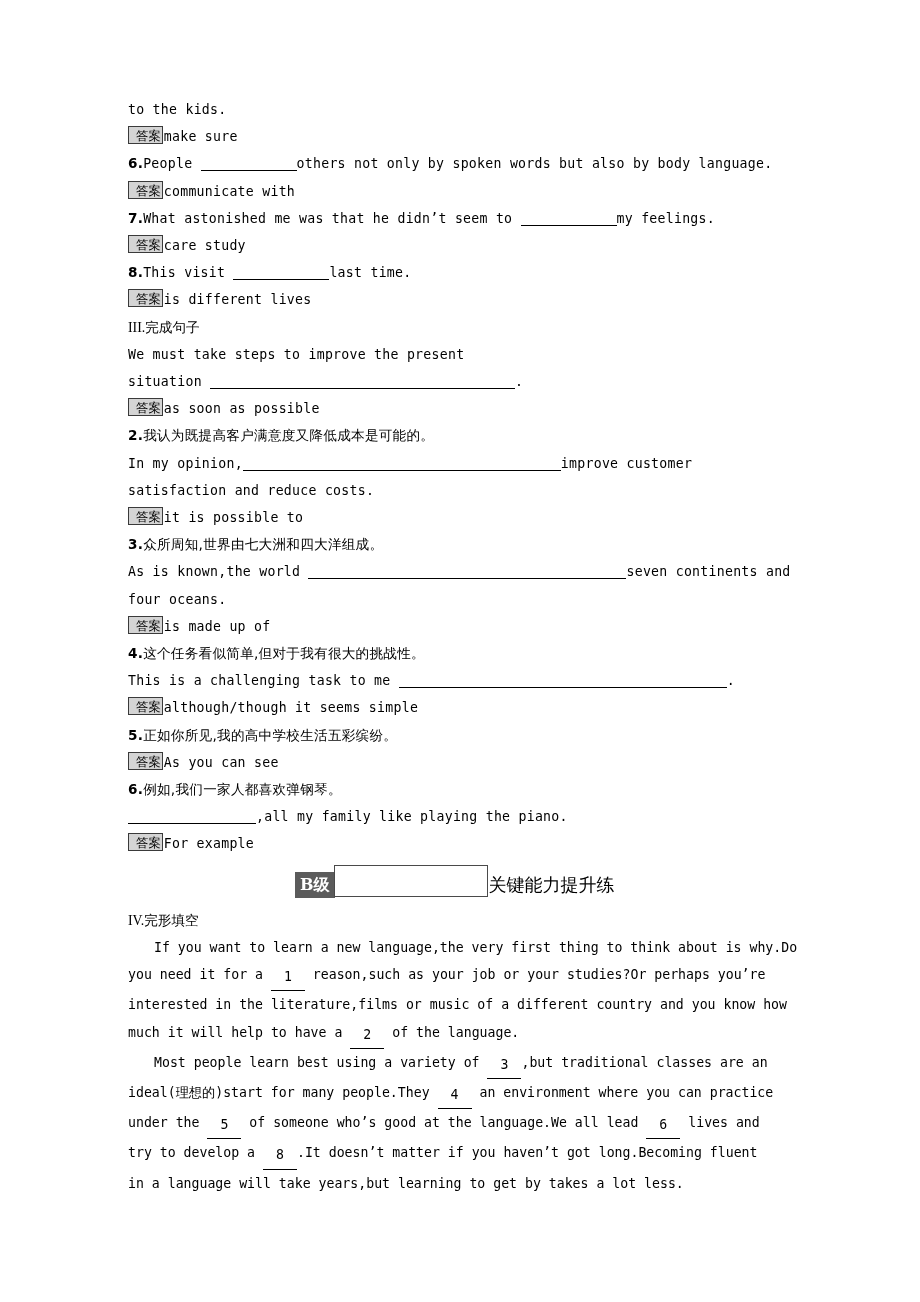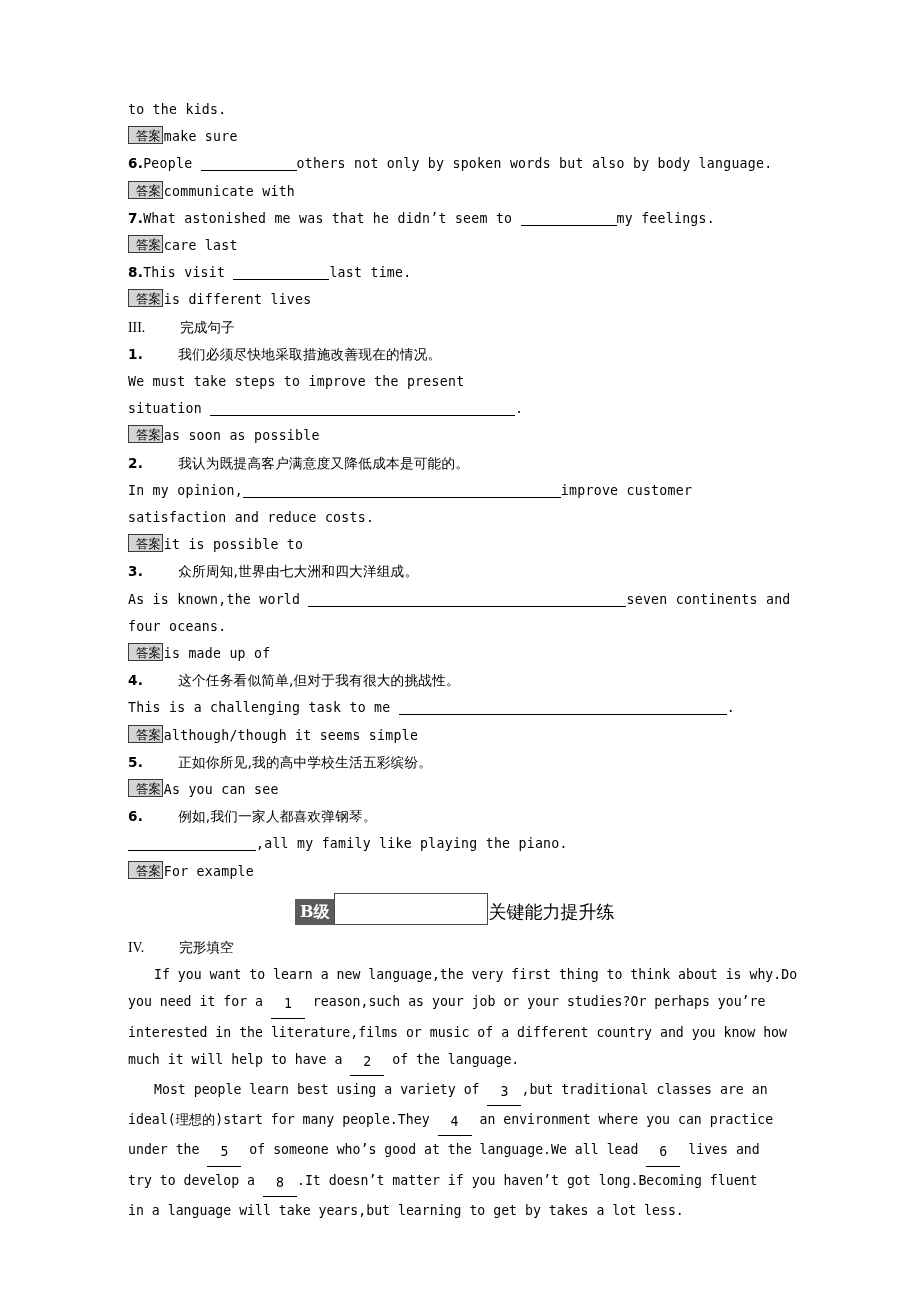--- a/index.html
+++ b/index.html
@@ -28,21 +28,20 @@
     white-space: nowrap;
     letter-spacing: 0.02em;
   }
   .en {
     font-family: "DejaVu Sans Mono", "Liberation Mono", monospace;
     font-size: 13.2px;
   }
   .cn {
     font-family: "DejaVu Sans", "Liberation Sans", sans-serif;
     font-size: 13.6px;
-    margin-left: 35px;
   }
   .num {
     font-family: "DejaVu Sans", "Liberation Sans", sans-serif;
     font-weight: bold;
     font-size: 13.6px;
   }
   .rn {
     font-family: Liberation Serif, serif;
     font-size: 13.8px;
   }
@@ -94,21 +93,21 @@
     position: relative;
     height: 40px;
     margin-top: 7px;
     margin-bottom: 2px;
   }
   .level-inner {
     position: absolute;
     left: 167px;
     top: 0px;
     display: flex;
-    align-items: flex-end;
+    align-items: center;
   }
   .level-tag {
     background: #5b5b5b;
     color: #ffffff;
     font-family: "DejaVu Serif", "Liberation Serif", serif;
     font-weight: bold;
     font-size: 16px;
     padding: 3px 5px 3px 5px;
     line-height: 20px;
     align-self: center;
@@ -135,30 +134,29 @@
 <body>
 
 <div id="page">
 
   <div id="fill-section">
       <div class="line"><span class="en">to the kids.</span></div>
       <div class="line"><span class="ans-box">答案</span><span class="en">make sure</span></div>
       <div class="line"><span class="num">6.</span><span class="en">People </span><span class="blank" style="width: 96px;"></span><span class="en">others not only by spoken words but also by body language.</span></div>
       <div class="line"><span class="ans-box">答案</span><span class="en">communicate with</span></div>
       <div class="line"><span class="num">7.</span><span class="en">What astonished me was that he didn’t seem to </span><span class="blank" style="width: 96px;"></span><span class="en">my feelings.</span></div>
-      <div class="line"><span class="ans-box">答案</span><span class="en">care last</span></div>
+      <div class="line"><span class="ans-box">答案</span><span class="en">care study</span></div>
       <div class="line"><span class="num">8.</span><span class="en">This visit </span><span class="blank" style="width: 96px;"></span><span class="en">last time.</span></div>
       <div class="line"><span class="ans-box">答案</span><span class="en">is different lives</span></div>
     </div>
 
   <div class="sec-head">
     <span class="rn">III.</span><span class="cn">完成句子</span>
   </div>
   <div id="cs-section">
-      <div class="line"><span class="num">1.</span><span class="cn">我们必须尽快地采取措施改善现在的情况。</span></div>
       <div class="line"><span class="en">We must take steps to improve the present</span></div>
       <div class="line"><span class="en">situation </span><span class="blank" style="width: 305px;"></span><span class="en">.</span></div>
       <div class="line"><span class="ans-box">答案</span><span class="en">as soon as possible</span></div>
       <div class="line"><span class="num">2.</span><span class="cn">我认为既提高客户满意度又降低成本是可能的。</span></div>
       <div class="line"><span class="en">In my opinion,</span><span class="blank" style="width: 318px;"></span><span class="en">improve customer</span></div>
       <div class="line"><span class="en">satisfaction and reduce costs.</span></div>
       <div class="line"><span class="ans-box">答案</span><span class="en">it is possible to</span></div>
       <div class="line"><span class="num">3.</span><span class="cn">众所周知,世界由七大洲和四大洋组成。</span></div>
       <div class="line"><span class="en">As is known,the world </span><span class="blank" style="width: 318px;"></span><span class="en">seven continents and</span></div>
       <div class="line"><span class="en">four oceans.</span></div>

